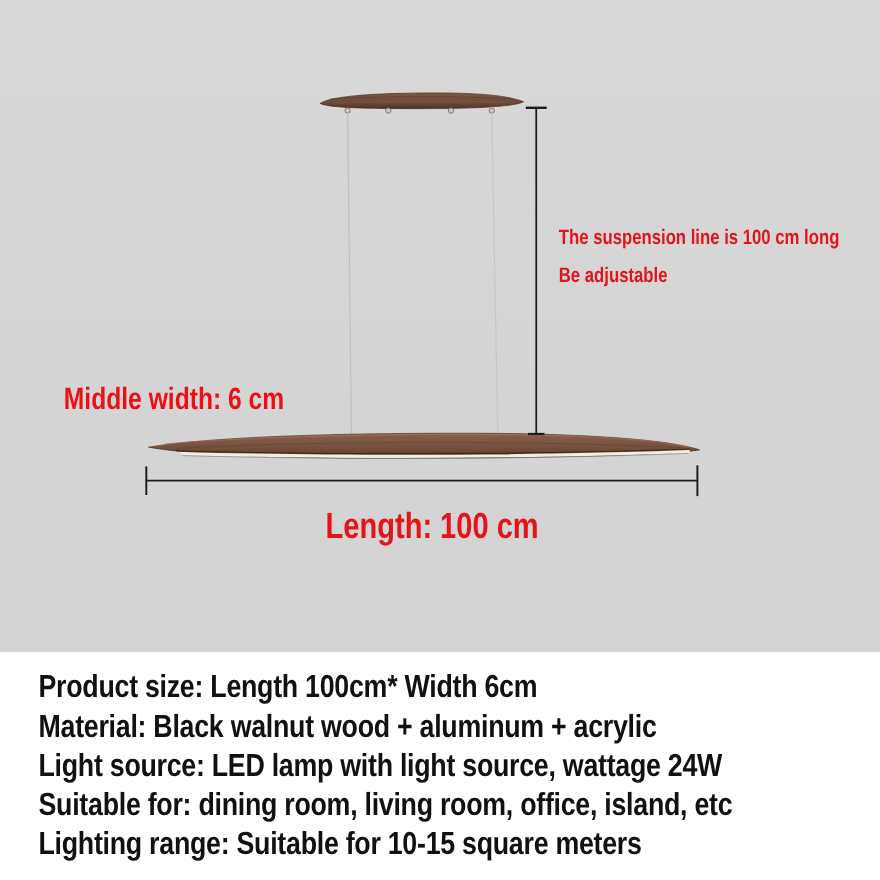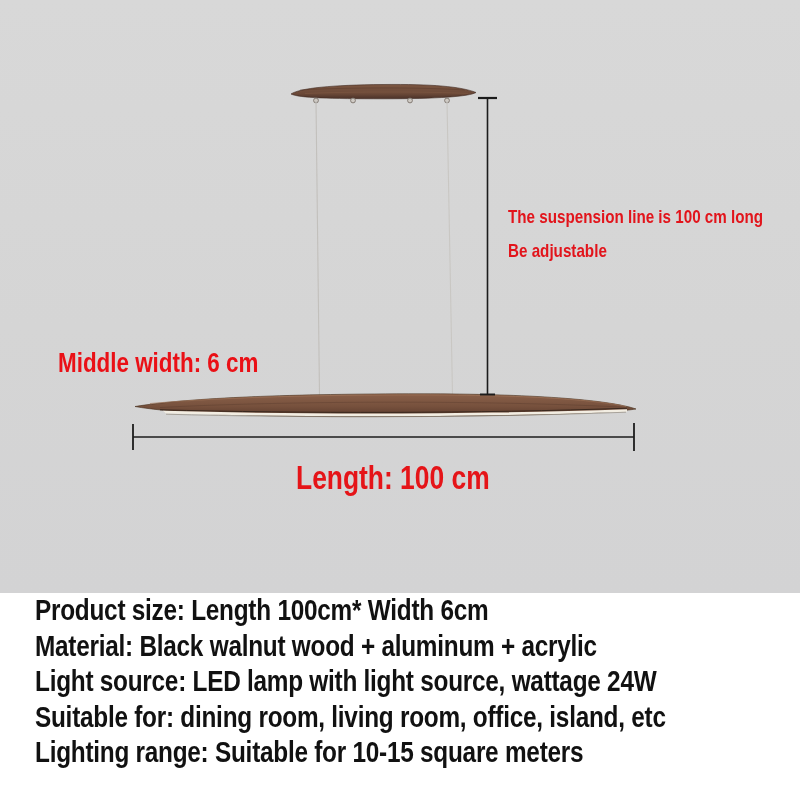--- a/index.html
+++ b/index.html
@@ -21,21 +21,21 @@
     transform:scaleX(0.80);transform-origin:0 0;line-height:1.15;
   }
   .lbl-susp1{left:508px;top:206px;font-size:19px;}
   .lbl-susp2{left:508px;top:240px;font-size:19px;}
   .lbl-width{left:58px;top:347px;font-size:28px;color:#ea1016;}
   .lbl-length{left:296px;top:459px;font-size:33px;color:#e51418;}
 
   
   .specs-section{
     position:absolute;left:0;top:593px;width:800px;height:207px;
-    background:#ffffff;box-sizing:border-box;
+    background:#ffffff;padding-top:15px;box-sizing:border-box;
   }
   .spec-line{
     margin:0 0 0 35px;height:35.5px;line-height:35.5px;
     font-size:29px;font-weight:700;color:#111111;white-space:nowrap;
     transform:scaleX(0.84);transform-origin:0 50%;letter-spacing:-0.3px;
   }
 </style>
 </head>
 <body>
 

